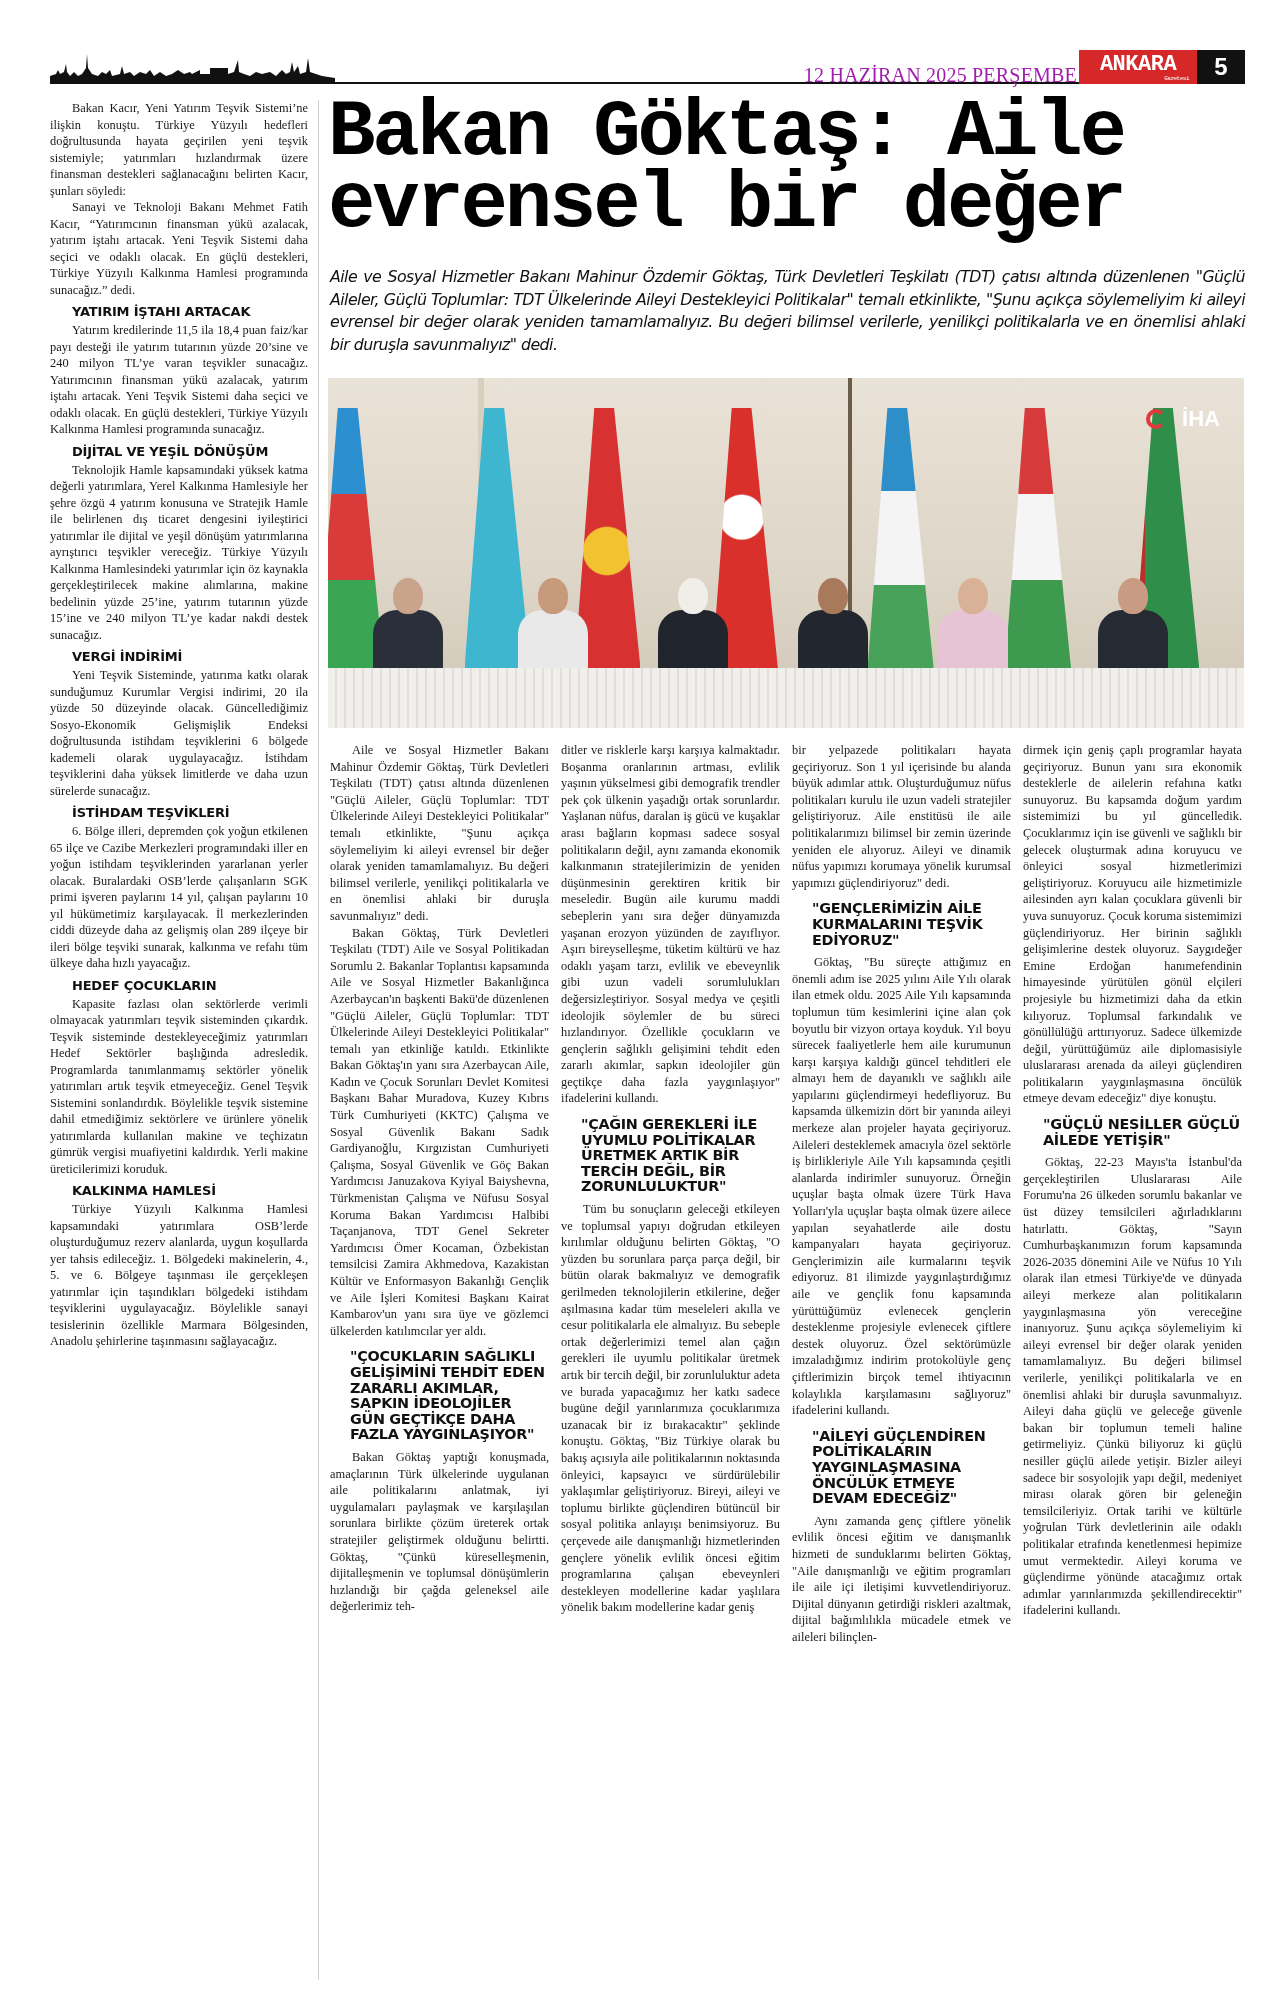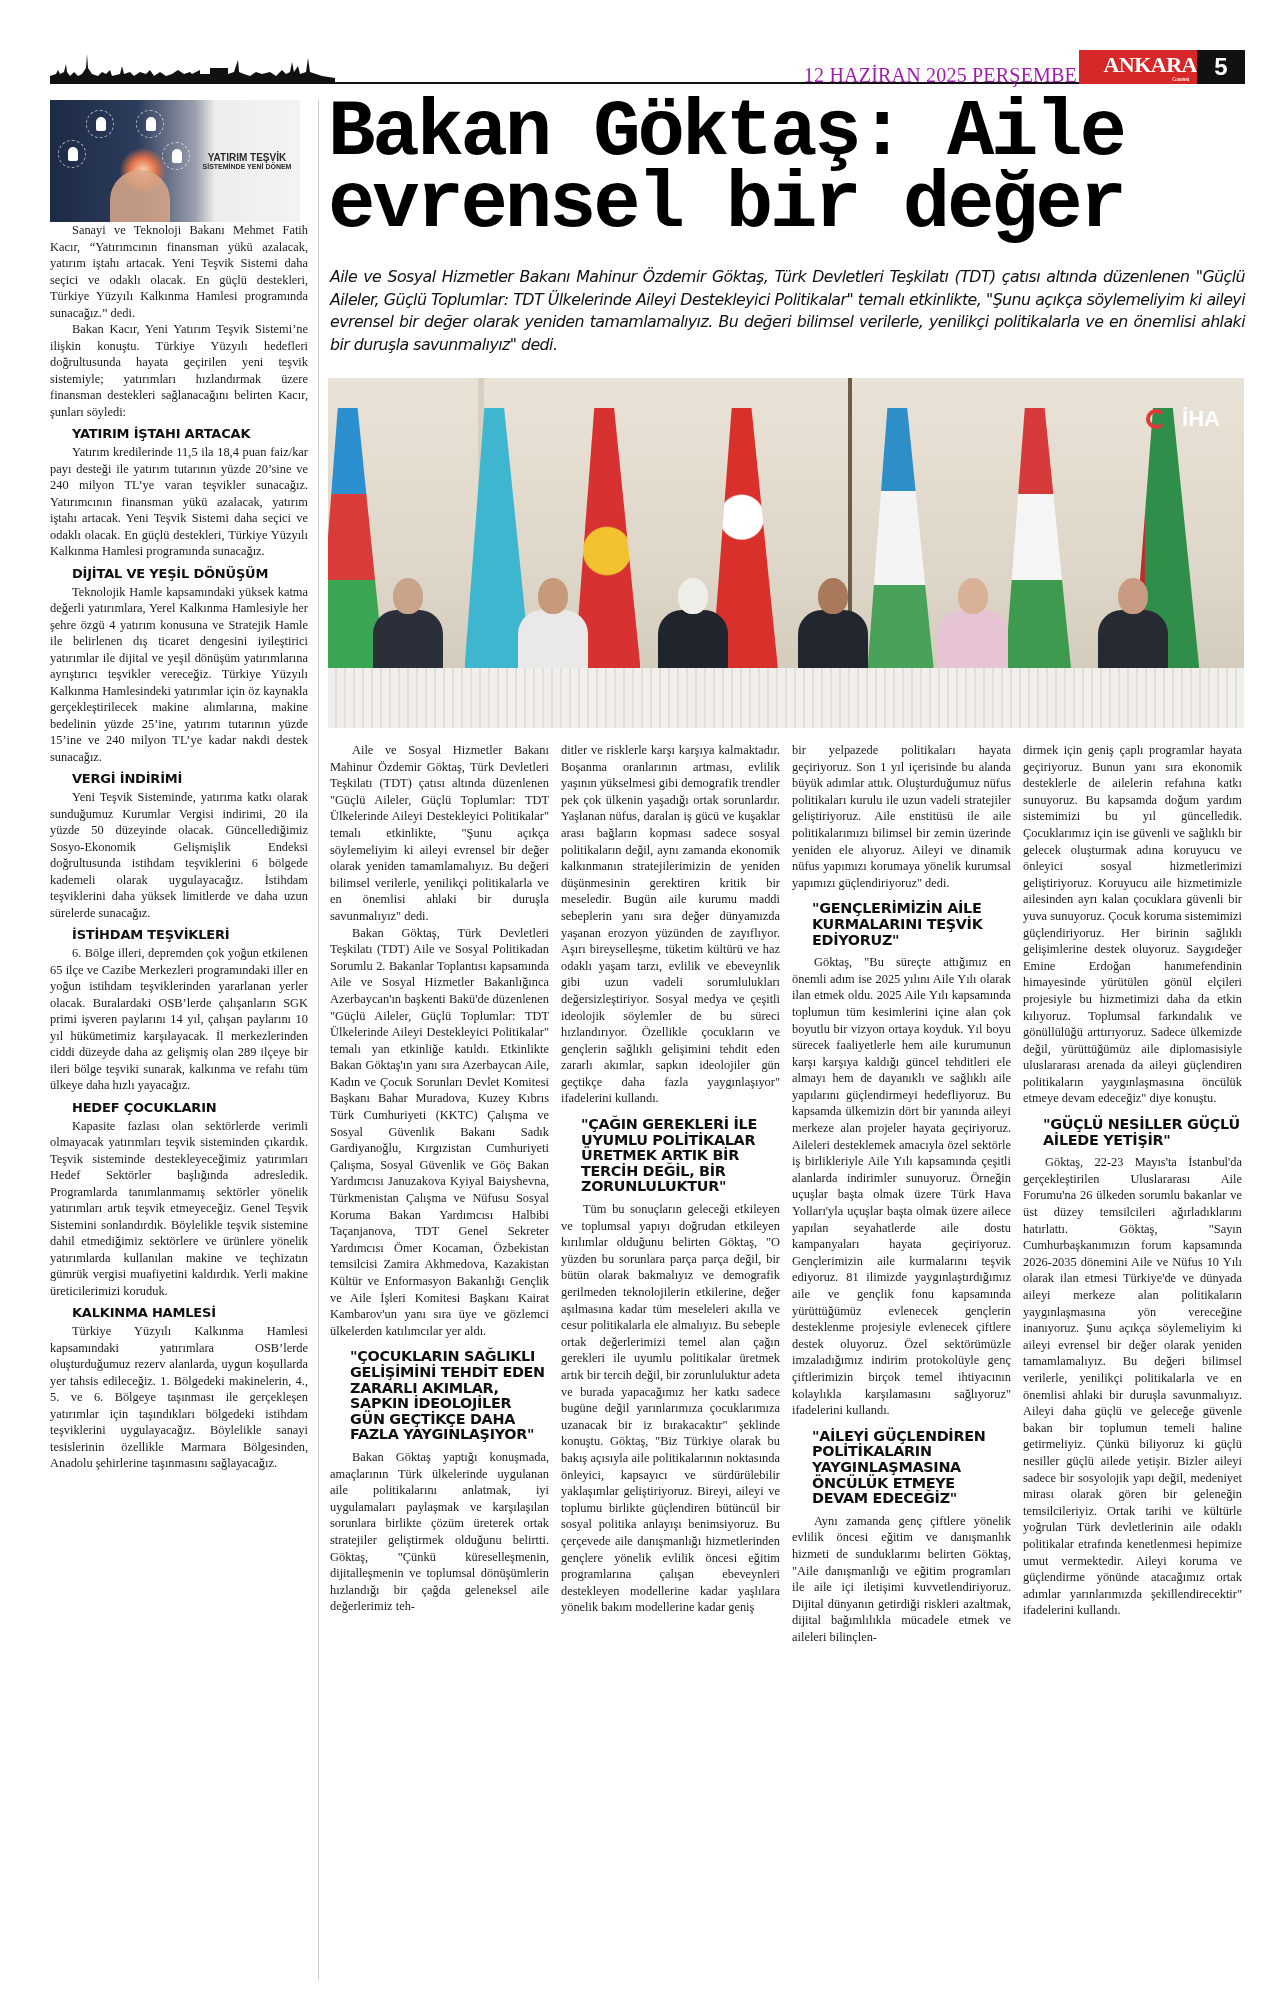--- a/index.html
+++ b/index.html
@@ -5,22 +5,22 @@
   * { box-sizing: border-box; margin: 0; padding: 0; }
   html, body { width: 1284px; height: 2000px; background: #ffffff; overflow: hidden; }
   body { position: relative; font-family: "DejaVu Serif", serif; color: #1a1a1a; }
 
   
   .masthead { position: absolute; left: 50px; top: 50px; width: 1195px; height: 34px; }
   .skyline { position: absolute; left: 0; top: 0; width: 285px; height: 34px; }
   .rule { position: absolute; left: 285px; right: 80px; bottom: 0; height: 2px; background: #111; }
   .date { position: absolute; right: 168px; top: 14px; font-family: "Liberation Serif", serif; font-size: 20px; letter-spacing: 0.2px; color: #a21caf; }
   .logo { position: absolute; right: 48px; top: 0; width: 118px; height: 34px; background: #d62828; color: #fff;
-          font-family: Liberation Serif, serif; font-weight: bold; font-size: 22px; letter-spacing: -0.5px;
-          display: flex; align-items: flex-start; justify-content: flex-end; padding-top: 2px; }
+          font-family: Liberation Mono, monospace; font-weight: bold; font-size: 22px; letter-spacing: -0.5px;
+          display: flex; align-items: flex-start; justify-content: center; padding-top: 2px; }
   .logo .sub { position: absolute; right: 8px; bottom: 2px; font-size: 6px; font-weight: normal; color: #fff; }
   .pagenum { position: absolute; right: 0; top: 0; width: 48px; height: 34px; background: #111; color: #fff;
              font-family: "Liberation Sans", sans-serif; font-weight: bold; font-size: 24px; display: flex; align-items: center; justify-content: center; }
 
   
   .leftcol { position: absolute; left: 50px; top: 100px; width: 258px; font-family: "Liberation Serif", serif; }
   .vrule { position: absolute; left: 318px; top: 100px; width: 1px; height: 1880px; background: #cfcfcf; }
   .thumb { width: 250px; height: 122px; position: relative; overflow: hidden;
            background: linear-gradient(90deg, #1c2a44 0%, #2d3c5c 35%, #9aa0ad 58%, #ededed 66%, #f3f3f3 100%); }
   .thumb .glow { position: absolute; left: 70px; top: 48px; width: 46px; height: 46px; border-radius: 50%;
@@ -69,35 +69,23 @@
   <div class="rule"></div>
   <div class="date">12 HAZİRAN 2025 PERŞEMBE</div>
   <div class="logo">
     <span>ANKARA</span>
     <span class="sub">Gazetesi</span>
   </div>
   <div class="pagenum">5</div>
 </div>
 
 <div class="leftcol">
-  <div class="thumb">
-    <div class="node" style="left:8px;top:40px;"></div>
-    <div class="node" style="left:36px;top:10px;"></div>
-    <div class="node" style="left:86px;top:10px;"></div>
-    <div class="node" style="left:112px;top:42px;"></div>
-    <div class="glow"></div>
-    <div class="hand"></div>
-    <div class="label">
-      <div class="l1">YATIRIM TEŞVİK</div>
-      <div class="l2">SİSTEMİNDE YENİ DÖNEM</div>
-    </div>
-  </div>
   <div class="sidebody">
+    <p>Bakan Kacır, Yeni Yatırım Teşvik Sistemi’ne ilişkin konuştu. Türkiye Yüzyılı hedefleri doğrultusunda hayata geçirilen yeni teşvik sistemiyle; yatırımları hızlandırmak üzere finansman destekleri sağlanacağını belirten Kacır, şunları söyledi:</p>
     <p>Sanayi ve Teknoloji Bakanı Mehmet Fatih Kacır, “Yatırımcının finansman yükü azalacak, yatırım iştahı artacak. Yeni Teşvik Sistemi daha seçici ve odaklı olacak. En güçlü destekleri, Türkiye Yüzyılı Kalkınma Hamlesi programında sunacağız.” dedi.</p>
-    <p>Bakan Kacır, Yeni Yatırım Teşvik Sistemi’ne ilişkin konuştu. Türkiye Yüzyılı hedefleri doğrultusunda hayata geçirilen yeni teşvik sistemiyle; yatırımları hızlandırmak üzere finansman destekleri sağlanacağını belirten Kacır, şunları söyledi:</p>
     <div class="subh">YATIRIM İŞTAHI ARTACAK</div>
     <p>Yatırım kredilerinde 11,5 ila 18,4 puan faiz/kar payı desteği ile yatırım tutarının yüzde 20’sine ve 240 milyon TL’ye varan teşvikler sunacağız. Yatırımcının finansman yükü azalacak, yatırım iştahı artacak. Yeni Teşvik Sistemi daha seçici ve odaklı olacak. En güçlü destekleri, Türkiye Yüzyılı Kalkınma Hamlesi programında sunacağız.</p>
     <div class="subh">DİJİTAL VE YEŞİL DÖNÜŞÜM</div>
     <p>Teknolojik Hamle kapsamındaki yüksek katma değerli yatırımlara, Yerel Kalkınma Hamlesiyle her şehre özgü 4 yatırım konusuna ve Stratejik Hamle ile belirlenen dış ticaret dengesini iyileştirici yatırımlar ile dijital ve yeşil dönüşüm yatırımlarına ayrıştırıcı teşvikler vereceğiz. Türkiye Yüzyılı Kalkınma Hamlesindeki yatırımlar için öz kaynakla gerçekleştirilecek makine alımlarına, makine bedelinin yüzde 25’ine, yatırım tutarının yüzde 15’ine ve 240 milyon TL’ye kadar nakdi destek sunacağız.</p>
     <div class="subh">VERGİ İNDİRİMİ</div>
     <p>Yeni Teşvik Sisteminde, yatırıma katkı olarak sunduğumuz Kurumlar Vergisi indirimi, 20 ila yüzde 50 düzeyinde olacak. Güncellediğimiz Sosyo-Ekonomik Gelişmişlik Endeksi doğrultusunda istihdam teşviklerini 6 bölgede kademeli olarak uygulayacağız. İstihdam teşviklerini daha yüksek limitlerde ve daha uzun sürelerde sunacağız.</p>
     <div class="subh">İSTİHDAM TEŞVİKLERİ</div>
     <p>6. Bölge illeri, depremden çok yoğun etkilenen 65 ilçe ve Cazibe Merkezleri programındaki iller en yoğun istihdam teşviklerinden yararlanan yerler olacak. Buralardaki OSB’lerde çalışanların SGK primi işveren paylarını 14 yıl, çalışan paylarını 10 yıl hükümetimiz karşılayacak. İl merkezlerinden ciddi düzeyde daha az gelişmiş olan 289 ilçeye bir ileri bölge teşviki sunarak, kalkınma ve refahı tüm ülkeye daha hızlı yayacağız.</p>
     <div class="subh">HEDEF ÇOCUKLARIN</div>
     <p>Kapasite fazlası olan sektörlerde verimli olmayacak yatırımları teşvik sisteminden çıkardık. Teşvik sisteminde destekleyeceğimiz yatırımları Hedef Sektörler başlığında adresledik. Programlarda tanımlanmamış sektörler yönelik yatırımları artık teşvik etmeyeceğiz. Genel Teşvik Sistemini sonlandırdık. Böylelikle teşvik sistemine dahil etmediğimiz sektörlere ve ürünlere yönelik yatırımlarda kullanılan makine ve teçhizatın gümrük vergisi muafiyetini kaldırdık. Yerli makine üreticilerimizi koruduk.</p>

